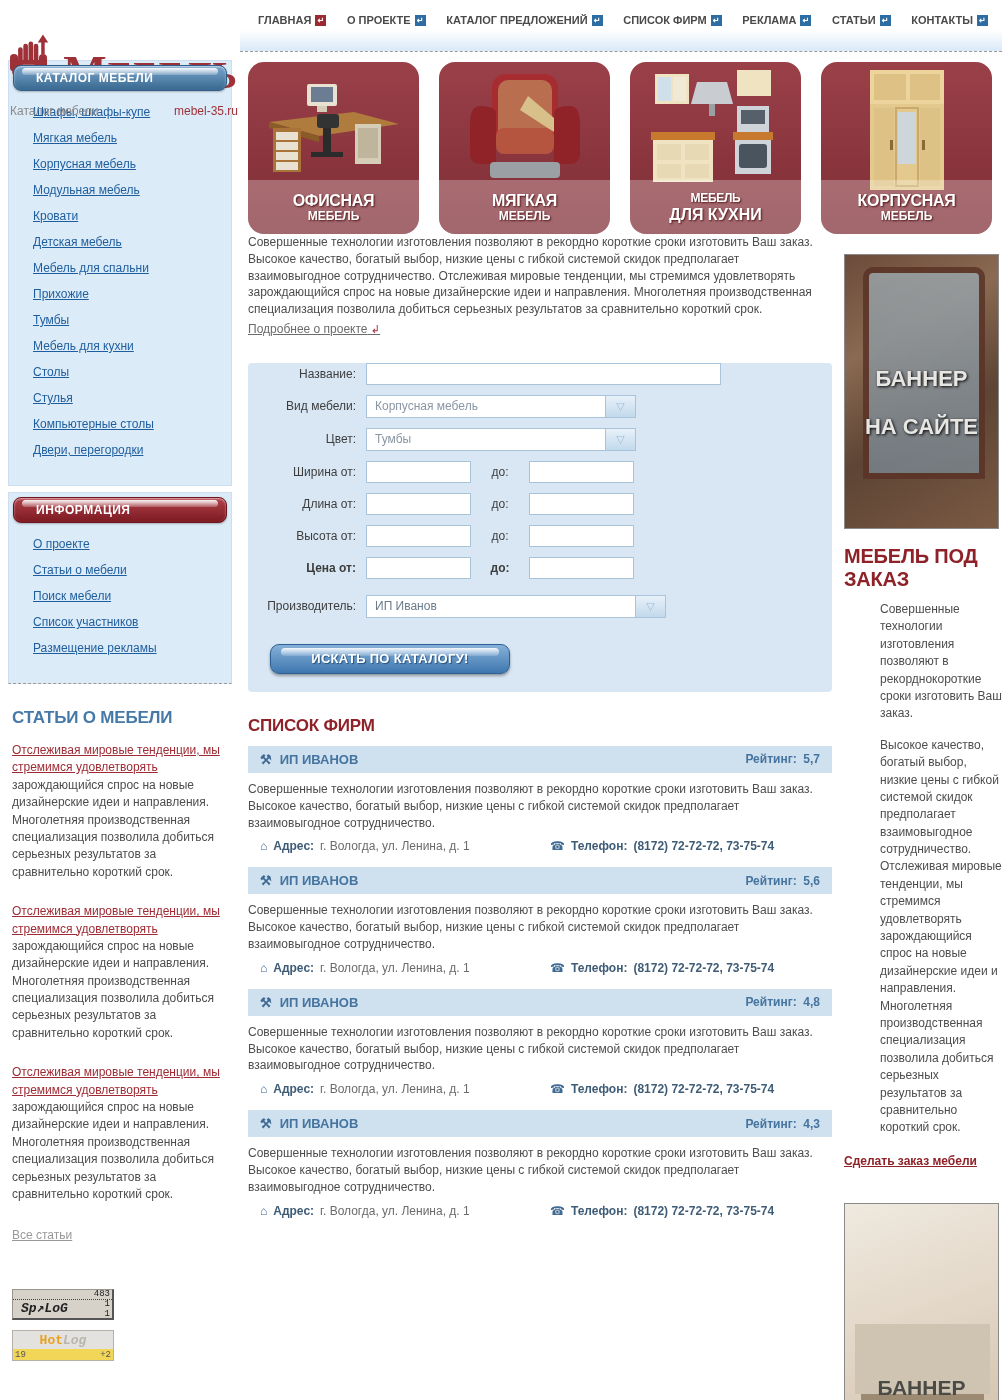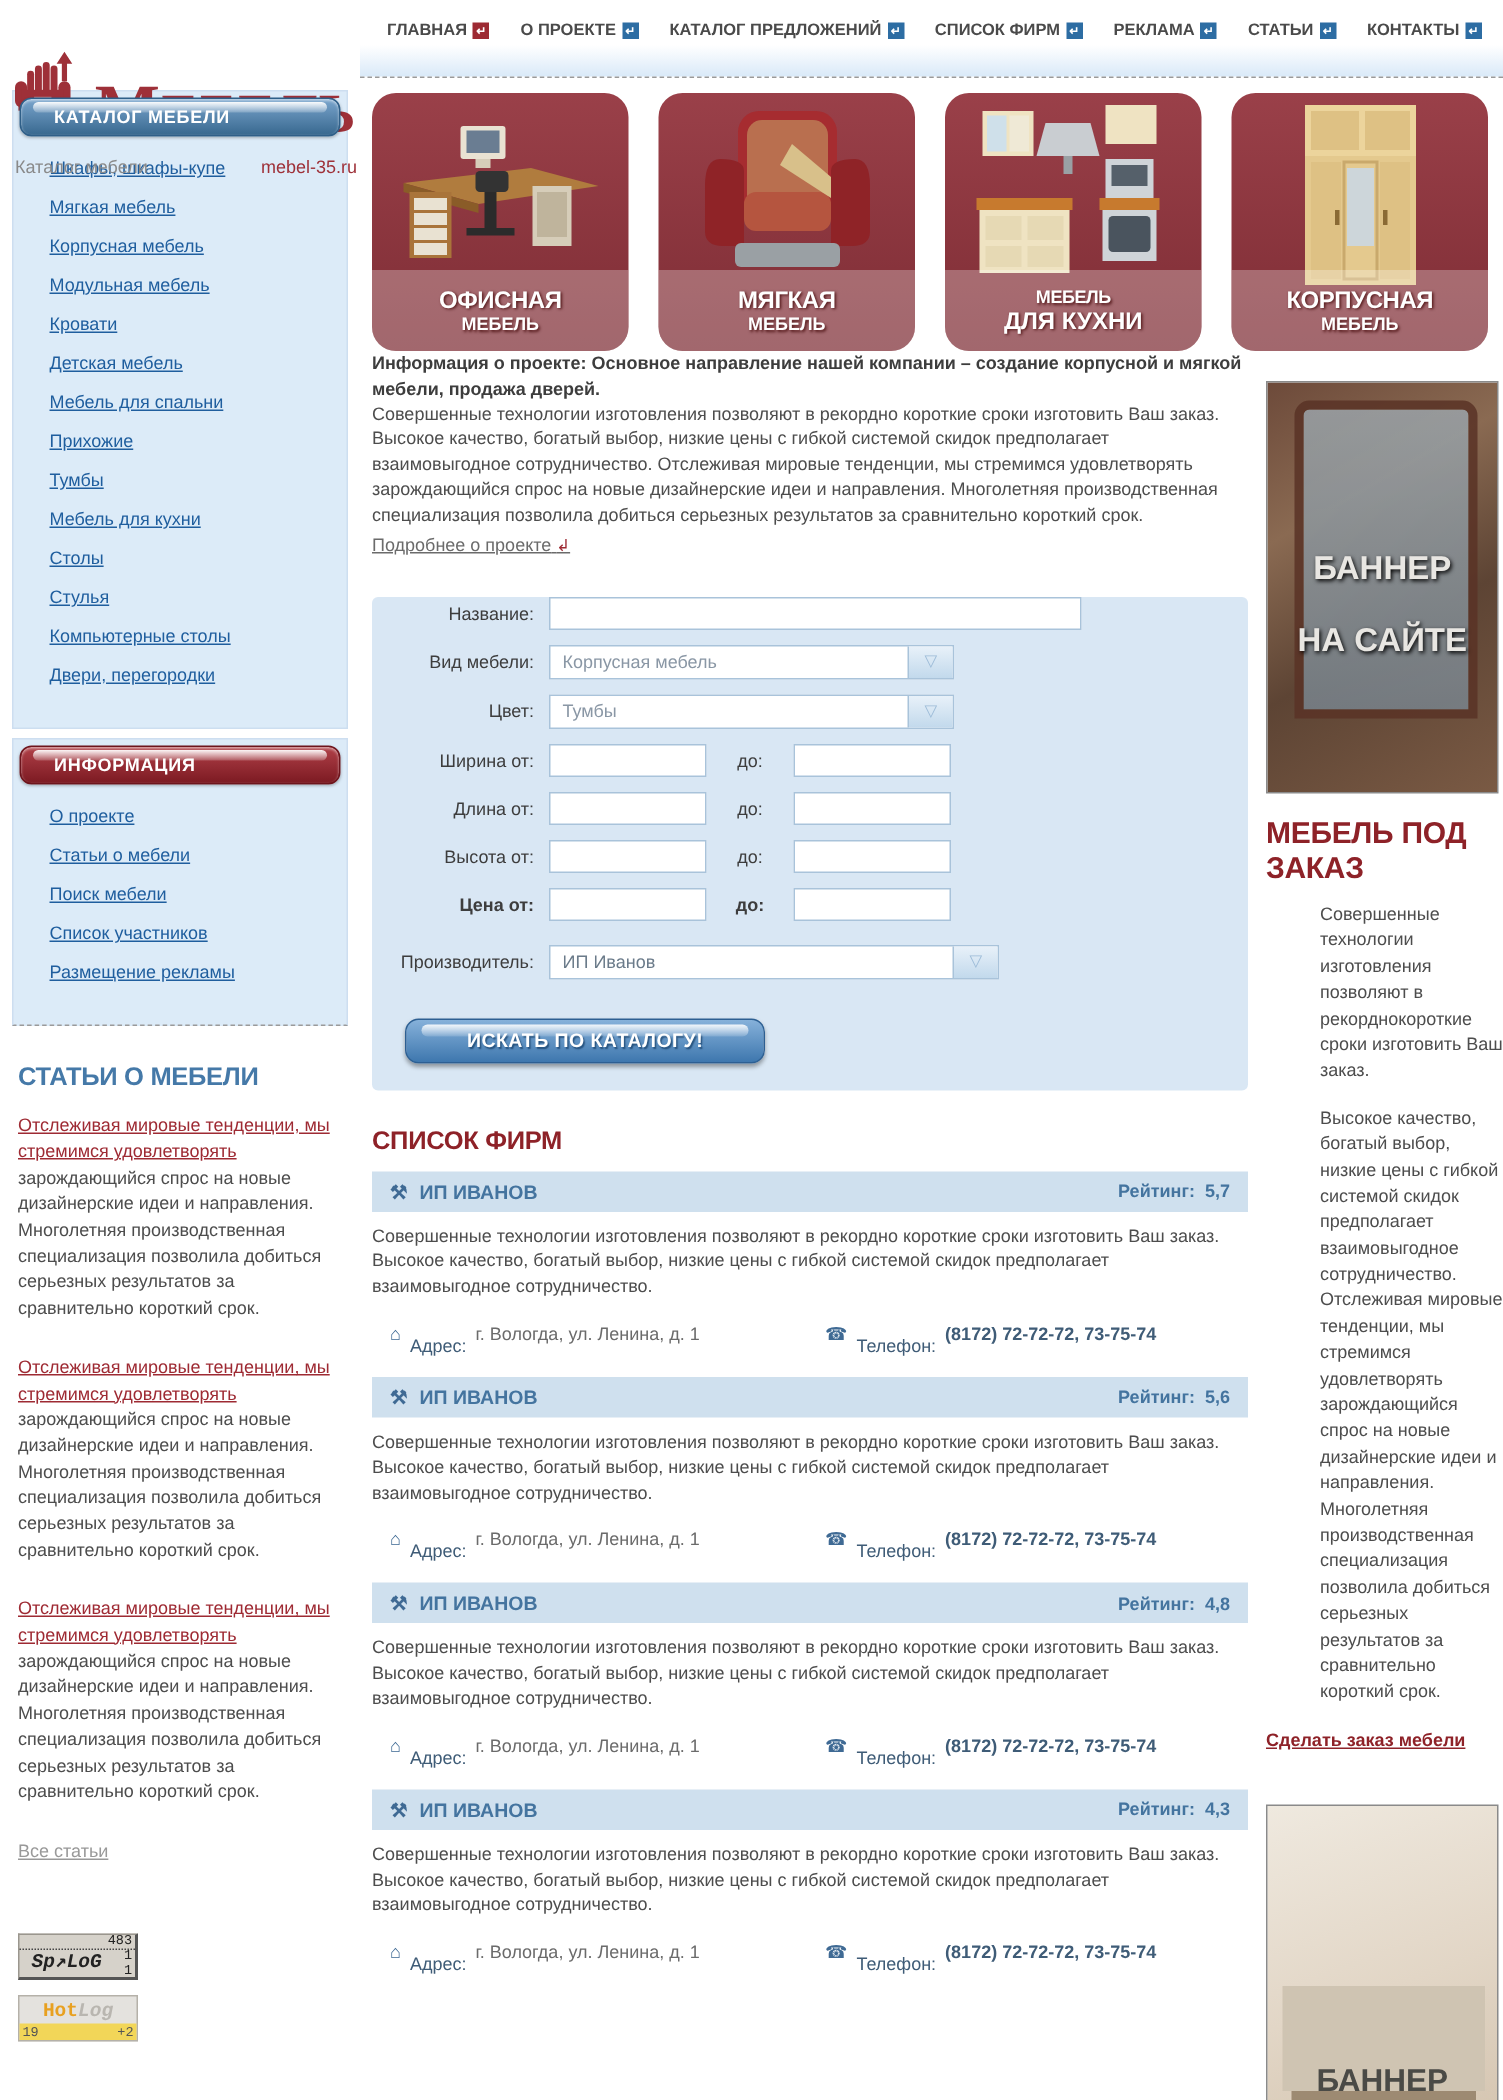--- a/index.html
+++ b/index.html
@@ -38,21 +38,21 @@
 
   
   .articles { padding:18px 4px 0 4px; }
   .articles h2 { color:#4579a8; font-size:17px; font-weight:bold; margin-bottom:14px; letter-spacing:-.2px; }
   .article-item { margin-bottom:22px; font-size:12px; line-height:1.45; color:#4d4d4d; }
   .article-item a { color:#9e2a33; text-decoration:underline; cursor:pointer; }
   .all-articles { color:#999; font-size:12px; text-decoration:underline; cursor:pointer; }
 
   
   .counters { margin:46px 0 0 4px; }
-  .counter { width:80px; height:31px; background:#d6d2ca; border:1px solid #9a968e; border-right:2px solid #555; border-bottom:2px solid #555; margin-bottom:10px; position:relative; font-family:"Liberation Mono", monospace; }
+  .counter { width:102px; height:31px; background:#d6d2ca; border:1px solid #9a968e; border-right:2px solid #555; border-bottom:2px solid #555; margin-bottom:10px; position:relative; font-family:"Liberation Mono", monospace; }
   .spylog-top { font-size:9px; text-align:right; color:#222; border-bottom:1px dotted #444; line-height:9px; padding-right:2px; }
   .spylog-brand { position:absolute; left:8px; top:10px; font-size:13px; font-weight:bold; color:#222; font-style:italic; }
   .spylog-nums { position:absolute; right:2px; top:9px; font-size:9px; text-align:right; color:#222; line-height:10px; }
   .counter.hot { background:#e4e2de; border:1px solid #b5b1a9; }
   .hot-brand { text-align:center; font-size:13px; font-weight:bold; padding-top:2px; }
   .hot-brand .h { color:#e8a020; } .hot-brand .l { color:#b9b6b0; font-style:italic; }
   .hot-strip { position:absolute; bottom:0; left:0; right:0; height:11px; background:#f2d658; font-size:9px; color:#555; display:flex; justify-content:space-between; padding:0 2px; align-items:center; }
 
   
   .banners { display:flex; gap:20px; padding:2px 10px 0 8px; }
@@ -98,21 +98,21 @@
   .firm { margin-bottom:14px; }
   .firm-head { background:#cfe0ee; height:27px; display:flex; align-items:center; justify-content:space-between; padding:0 12px; }
   .firm-name { color:#44749f; font-weight:bold; font-size:13px; display:flex; align-items:center; gap:8px; }
   .firm-icon { font-size:13px; color:#3f6a94; }
   .firm-rating { color:#44749f; font-weight:bold; font-size:12px; }
   .firm-desc { font-size:12px; color:#4d4d4d; line-height:1.4; padding:8px 0 6px 0; }
   .firm-meta { display:flex; font-size:12px; padding:2px 0 0 12px; }
   .meta-item { display:flex; align-items:center; gap:6px; }
   .meta-item.addr { width:290px; }
   .meta-icon { color:#3f6a94; font-size:12px; }
-  .meta-label { font-weight:normal; color:#3f5c77;margin-top:16px; }
+  .meta-label { font-weight:bold; color:#3f5c77; }
   .meta-val { color:#6b6b6b; }
   .meta-val.phone { font-weight:bold; color:#3f5c77; }
 
   
   .ad-banner { width:155px; height:275px; border:1px solid #8a8a8a; position:relative; margin-top:20px; overflow:hidden; cursor:pointer; }
   .ad-banner.b1 { background:linear-gradient(150deg,#6d4a3a 0%,#8a6a52 30%,#5d4434 60%,#7a5a44 100%); }
   .ad-banner.b1::before { content:""; position:absolute; left:18px; top:12px; width:110px; height:200px; border:6px solid #5a3326; border-radius:10px 10px 0 0; background:linear-gradient(#9aa3a8,#78838c); opacity:.85; }
   .ad-text1 { position:absolute; top:100px; left:0; right:0; text-align:center; color:#e8e6e2; font-size:22px; font-weight:bold; line-height:2.2; text-shadow:1px 1px 3px #000; }
   .ad-banner.b2 { background:linear-gradient(160deg,#efe9df 0%,#e2d6c6 45%,#cdbba4 100%); margin-top:34px; height:280px; }
   .ad-banner.b2::before { content:""; position:absolute; left:10px; top:120px; width:135px; height:70px; background:linear-gradient(#d8cfc0,#b7a astraea88); background:#cfc4b2; box-shadow:0 20px 0 -6px #9d8a72; }
@@ -344,21 +344,20 @@
           <div class="cat-label">
               <span class="l1">КОРПУСНАЯ</span>
               <span class="l2">МЕБЕЛЬ</span>
             </div>
         </div>
       </div>
 
       <div class="center-right">
 
         <div class="center">
-          <p class="lead">Информация о проекте: Основное направление нашей компании – создание корпусной и мягкой мебели, продажа дверей.</p>
           <p class="body-text">Совершенные технологии изготовления позволяют в рекордно короткие сроки изготовить Ваш заказ. Высокое качество, богатый выбор, низкие цены с гибкой системой скидок предполагает взаимовыгодное сотрудничество. Отслеживая мировые тенденции, мы стремимся удовлетворять зарождающийся спрос на новые дизайнерские идеи и направления. Многолетняя производственная специализация позволила добиться серьезных результатов за сравнительно короткий срок.</p>
           <a class="more-link"><span>Подробнее о проекте</span> <span class="more-arrow">↲</span></a>
 
           
           <div class="search-box">
 
             <div class="f-row">
               <div class="f-label">Название:</div>
               <input class="f-input name" type="text" style="">
             </div>

